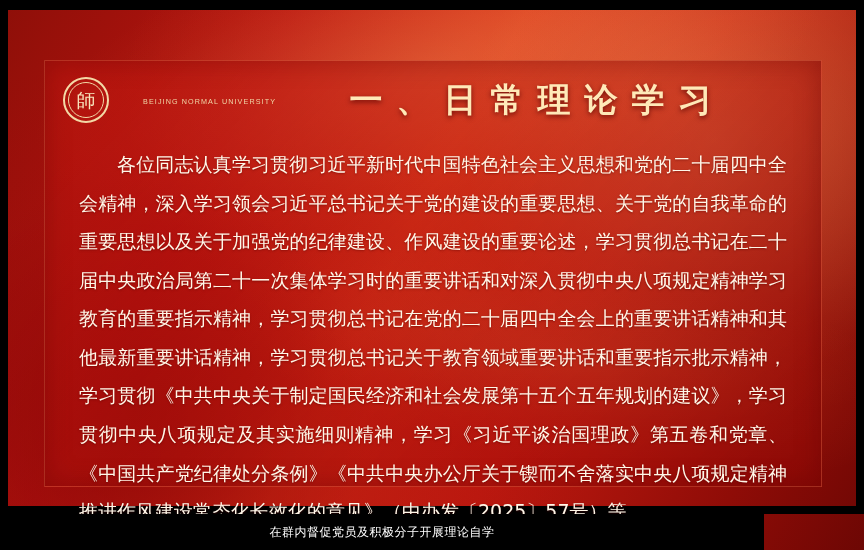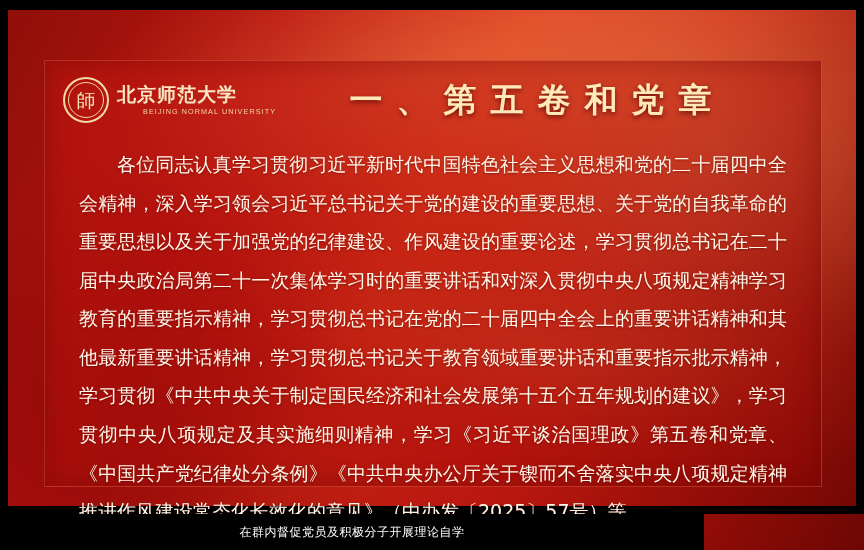--- a/index.html
+++ b/index.html
@@ -145,21 +145,21 @@
     text-justify: inter-ideograph;
     text-indent: 2em;
     font-family: "DejaVu Sans", sans-serif;
     text-shadow: 0 1px 2px rgba(90,0,0,0.5);
   }
 
   .caption-bar {
     position: absolute;
     left: 0;
     bottom: 0;
-    width: 704px;
+    width: 764px;
     height: 36px;
     background: #000;
     display: flex;
     align-items: center;
     justify-content: center;
   }
   .caption-text {
     color: #ffffff;
     font-size: 12px;
     letter-spacing: 0.5px;
@@ -197,25 +197,24 @@
   <div class="frame-right"></div>
   <div class="frame-bottom"></div>
 
   <div class="content-card">
     <div class="header">
       <div class="logo">
         <div class="seal">
           <span class="glyph">師</span>
         </div>
         <div class="school">
-          <div class="cn">北京师范大学</div>
           <div class="en">BEIJING NORMAL UNIVERSITY</div>
         </div>
       </div>
-      <div class="title">一、第五卷和党章</div>
+      <div class="title">一、日常理论学习</div>
     </div>
 
     <div class="body-text">各位同志认真学习贯彻习近平新时代中国特色社会主义思想和党的二十届四中全会精神，深入学习领会习近平总书记关于党的建设的重要思想、关于党的自我革命的重要思想以及关于加强党的纪律建设、作风建设的重要论述，学习贯彻总书记在二十届中央政治局第二十一次集体学习时的重要讲话和对深入贯彻中央八项规定精神学习教育的重要指示精神，学习贯彻总书记在党的二十届四中全会上的重要讲话精神和其他最新重要讲话精神，学习贯彻总书记关于教育领域重要讲话和重要指示批示精神，学习贯彻《中共中央关于制定国民经济和社会发展第十五个五年规划的建议》，学习贯彻中央八项规定及其实施细则精神，学习《习近平谈治国理政》第五卷和党章、《中国共产党纪律处分条例》《中共中央办公厅关于锲而不舍落实中央八项规定精神推进作风建设常态化长效化的意见》（中办发〔2025〕57号）等。</div>
   </div>
 
   <div class="caption-bar">
     <div class="caption-text">在群内督促党员及积极分子开展理论自学</div>
   </div>
 </div>
 

